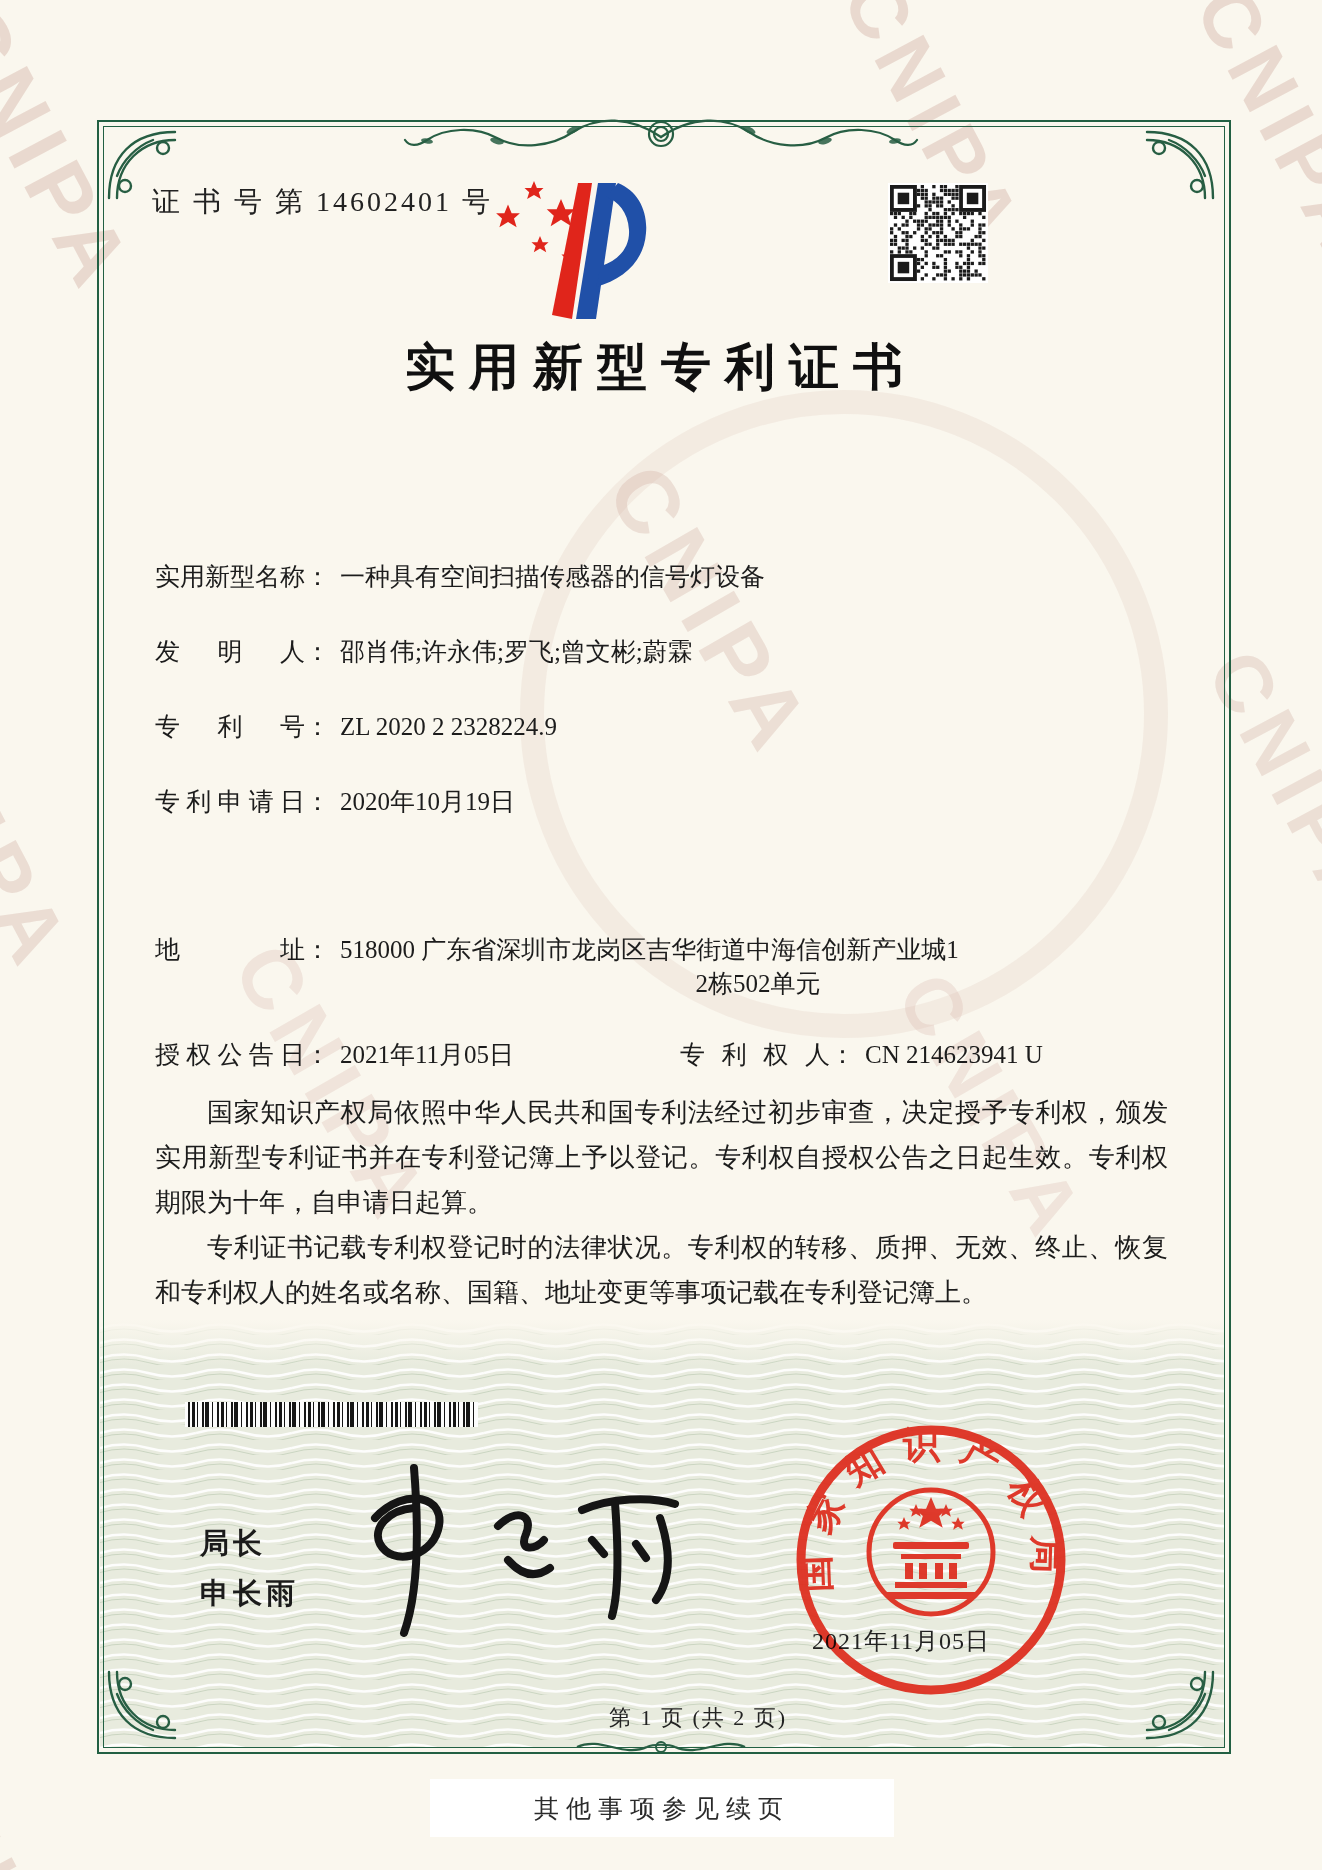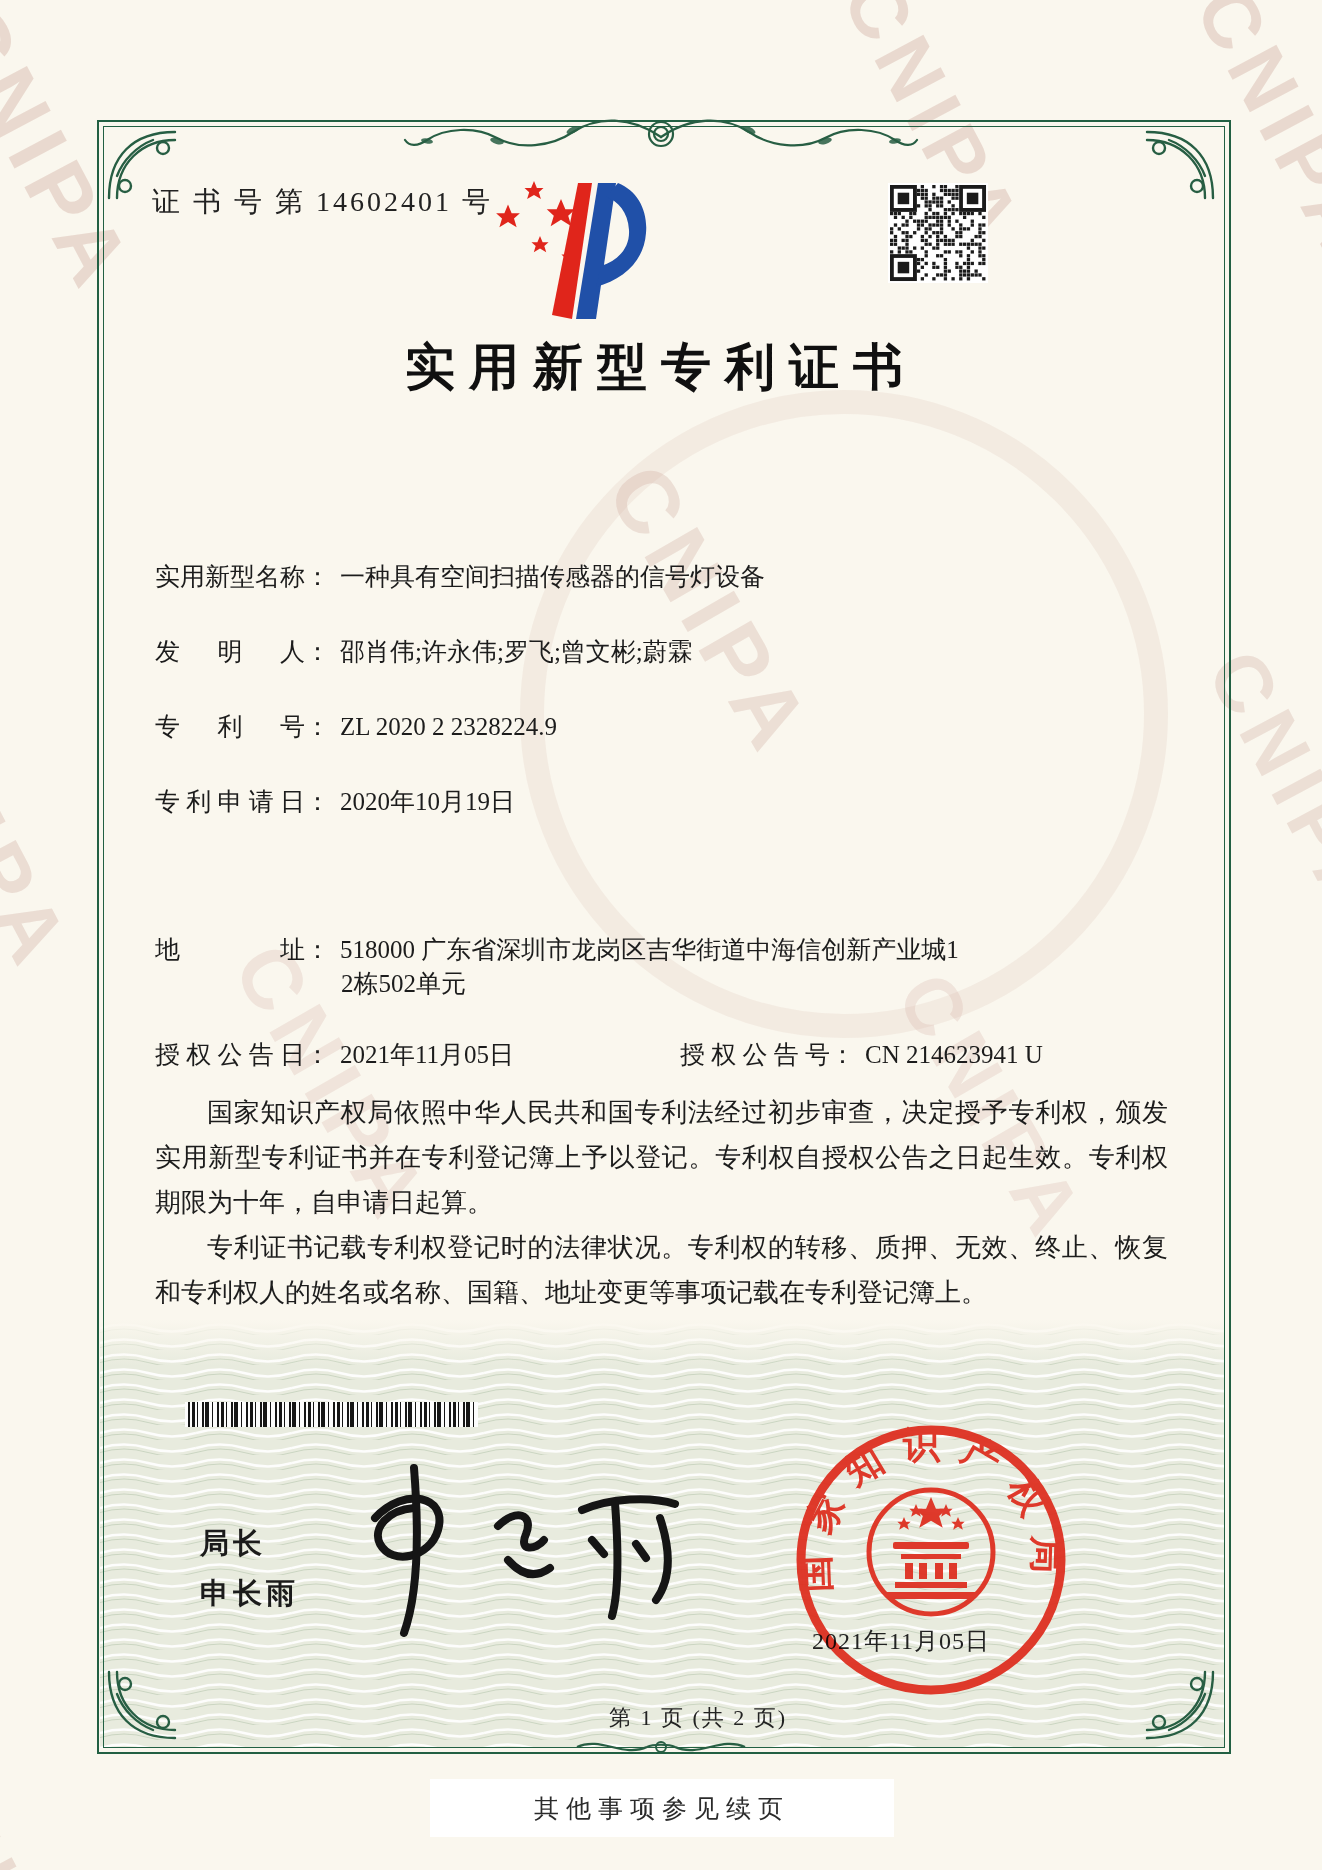--- a/index.html
+++ b/index.html
@@ -55,21 +55,21 @@
     position:absolute;left:0;top:334px;width:1322px;text-align:center;
     font-size:50px;font-weight:bold;letter-spacing:14px;color:#101010;
   }
   .row{position:absolute;left:155px;width:1020px;font-size:25px;line-height:34px;}
   .row .lbl{
     display:inline-block;width:150px;vertical-align:top;
     text-align:justify;text-align-last:justify;
   }
   .row .colon{display:inline-block;vertical-align:top;}
   .row .val{display:inline-block;vertical-align:top;margin-left:10px;max-width:760px;}
-  .row .val2{margin-left:186px;}
+  .row .val2{margin-left:186px;text-align:center;}
   .grant-row{position:absolute;left:155px;top:1038px;width:1020px;font-size:25px;}
   .grant-col{position:absolute;top:0;white-space:nowrap;}
   .grant-col .lbl{display:inline-block;width:150px;text-align:justify;text-align-last:justify;}
   .paras{
     position:absolute;left:155px;top:1090px;width:1013px;
     font-size:26px;line-height:45px;text-align:justify;
   }
   .paras p{margin:0;text-indent:2em;}
   
   .barcode{
@@ -478,21 +478,21 @@
     <div class="row" style="top:933px;">
       <span class="lbl">地址</span><span class="colon">：</span><span class="val">518000 广东省深圳市龙岗区吉华街道中海信创新产业城1</span>
       <div class="val2">2栋502单元</div>
     </div>
 
     <div class="grant-row">
       <div class="grant-col" style="left:0;">
         <span class="lbl">授权公告日</span><span>：</span><span style="margin-left:10px;">2021年11月05日</span>
       </div>
       <div class="grant-col" style="left:525px;">
-        <span class="lbl">授权公告号</span><span>：</span><span style="margin-left:10px;margin-top:48px;">CN 214623941 U</span>
+        <span class="lbl">专利权人</span><span>：</span><span style="margin-left:10px;margin-top:48px;">CN 214623941 U</span>
       </div>
     </div>
 
     <div class="paras">
       <p>国家知识产权局依照中华人民共和国专利法经过初步审查，决定授予专利权，颁发实用新型专利证书并在专利登记簿上予以登记。专利权自授权公告之日起生效。专利权期限为十年，自申请日起算。</p>
       <p>专利证书记载专利权登记时的法律状况。专利权的转移、质押、无效、终止、恢复和专利权人的姓名或名称、国籍、地址变更等事项记载在专利登记簿上。</p>
     </div>
 
     <div class="barcode"></div>
 

